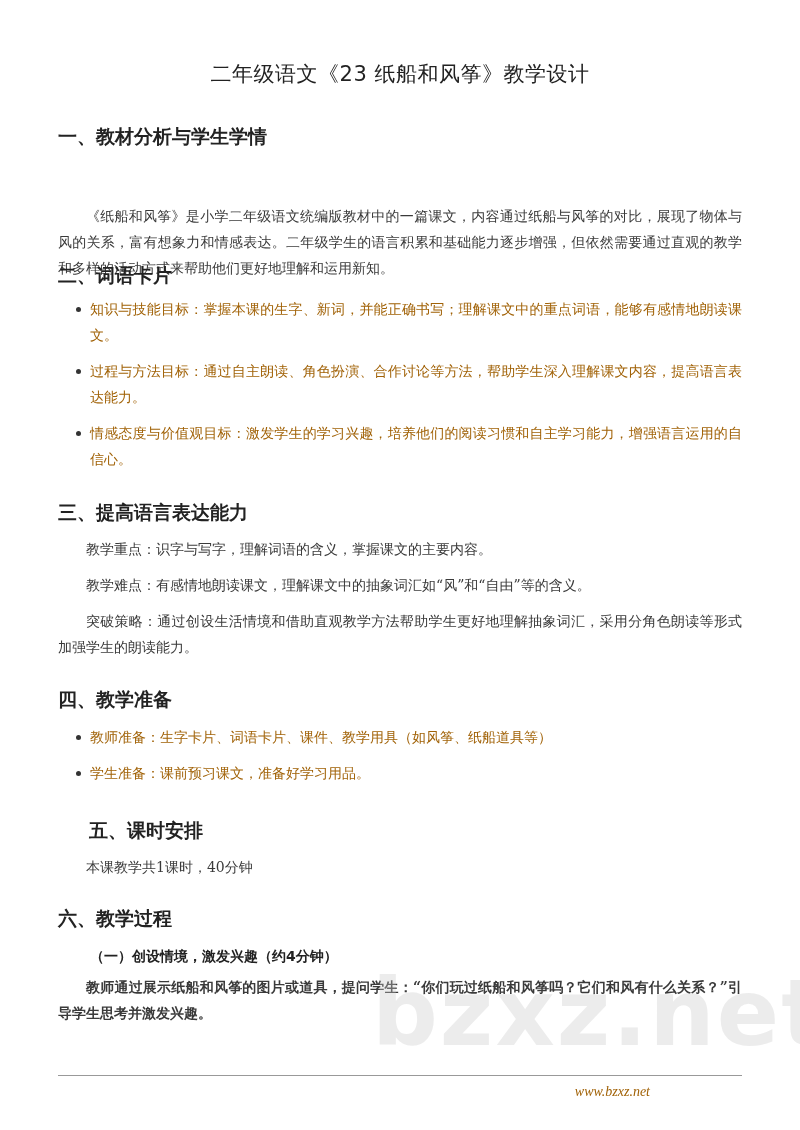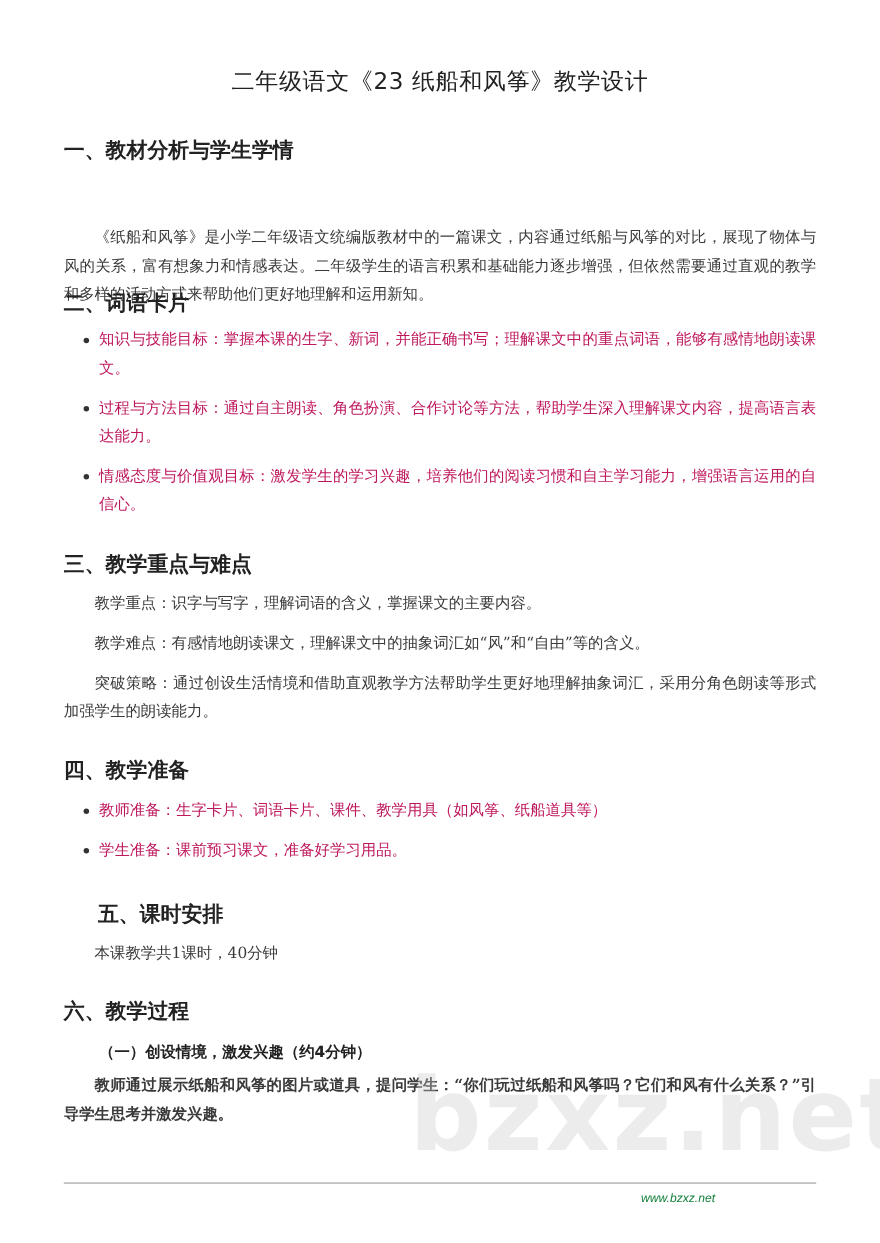--- a/index.html
+++ b/index.html
@@ -27,34 +27,34 @@
     .para {
       position: absolute; left: 58px; width: 684px;
       font-size: 14px; line-height: 26px; text-indent: 2em; color: #3a3a3a;
       text-align: justify;
     }
     ul.bullets {
       position: absolute; left: 58px; width: 684px; margin: 0; padding: 0; list-style: none;
     }
     ul.bullets li {
       position: relative; padding-left: 32px; font-size: 14px; line-height: 26px;
-      color: #be185d; margin-bottom: 10px; text-align: justify;
+      color: #a16207; margin-bottom: 10px; text-align: justify;
     }
     ul.bullets li .dot {
       position: absolute; left: 18px; top: 11px; width: 5px; height: 5px; border-radius: 50%;
       background: #333;
     }
     .rule {
       position: absolute; left: 58px; top: 1075px; width: 684px; height: 0;
       border-top: 1.5px solid #999;
     }
     .footer-url {
       position: absolute; right: 58px; top: 1084px;
-      font-family: Liberation Sans, sans-serif; font-style: italic;
-      font-size: 11px; color: #15803d;
+      font-family: Liberation Serif, serif; font-style: italic;
+      font-size: 14px; color: #a16207;
     }
     .watermark {
       position: absolute; left: 372px; top: 960px;
       font-family: "DejaVu Sans", "Liberation Sans", sans-serif; font-weight: bold;
       font-size: 92px; color: rgba(200,200,200,0.35); letter-spacing: 2px;
       pointer-events: none;
     }
   </style>
 </head>
 <body>
@@ -66,21 +66,21 @@
   <div class="h2" style="top:124px;">一、教材分析与学生学情</div>
   <div class="para" style="top:180px;margin-top:23px;">《纸船和风筝》是小学二年级语文统编版教材中的一篇课文，内容通过纸船与风筝的对比，展现了物体与风的关系，富有想象力和情感表达。二年级学生的语言积累和基础能力逐步增强，但依然需要通过直观的教学和多样的活动方式来帮助他们更好地理解和运用新知。</div>
 
   <div class="h2" style="top:263px;">二、词语卡片</div>
   <ul class="bullets" style="top:296px;">
     <li><span class="dot"></span><span>知识与技能目标：掌握本课的生字、新词，并能正确书写；理解课文中的重点词语，能够有感情地朗读课文。</span></li>
     <li><span class="dot"></span><span>过程与方法目标：通过自主朗读、角色扮演、合作讨论等方法，帮助学生深入理解课文内容，提高语言表达能力。</span></li>
     <li><span class="dot"></span><span>情感态度与价值观目标：激发学生的学习兴趣，培养他们的阅读习惯和自主学习能力，增强语言运用的自信心。</span></li>
   </ul>
 
-  <div class="h2" style="top:500px;">三、教学重点与难点</div>
+  <div class="h2" style="top:500px;">三、提高语言表达能力</div>
   <div class="para" style="top:536px;">教学重点：识字与写字，理解词语的含义，掌握课文的主要内容。</div>
   <div class="para" style="top:572px;">教学难点：有感情地朗读课文，理解课文中的抽象词汇如“风”和“自由”等的含义。</div>
   <div class="para" style="top:608px;">突破策略：通过创设生活情境和借助直观教学方法帮助学生更好地理解抽象词汇，采用分角色朗读等形式加强学生的朗读能力。</div>
 
   <div class="h2" style="top:687px;">四、教学准备</div>
   <ul class="bullets" style="top:724px;">
     <li><span class="dot"></span><span>教师准备：生字卡片、词语卡片、课件、教学用具（如风筝、纸船道具等）</span></li>
     <li><span class="dot"></span><span>学生准备：课前预习课文，准备好学习用品。</span></li>
   </ul>
 

